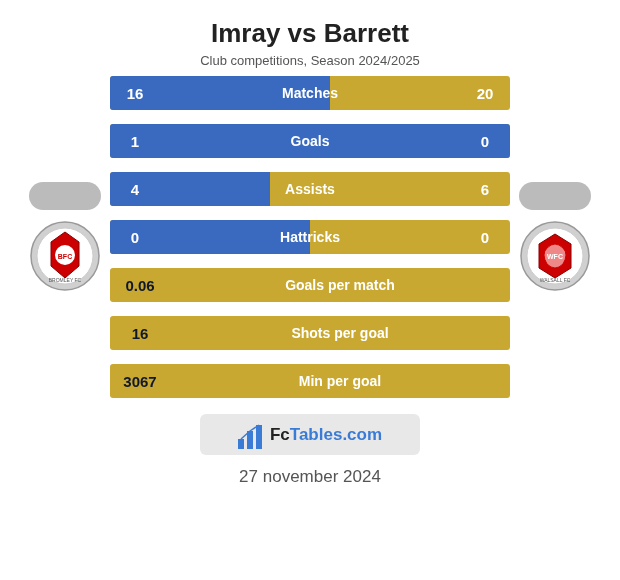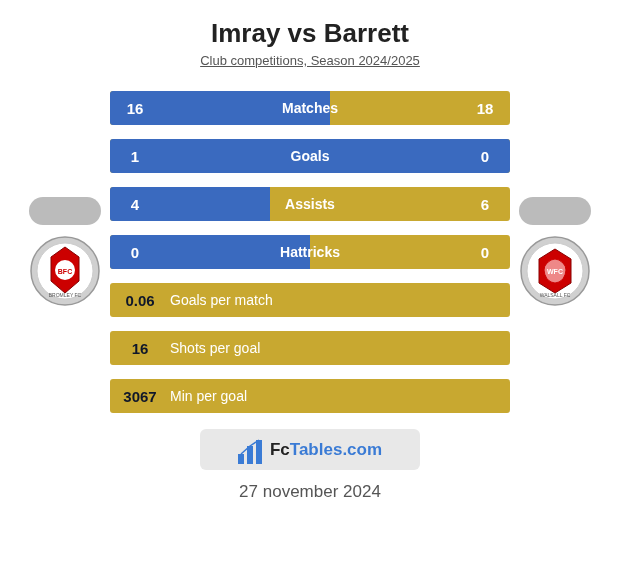--- a/index.html
+++ b/index.html
@@ -24,22 +24,21 @@
     .title {
       font-size: 26px;
       font-weight: bold;
       color: #222;
       margin-bottom: 4px;
     }
 
     .subtitle {
       font-size: 13px;
       color: #555;
-      margin-bottom: 23px;
-      text-decoration: underline;
+      margin-bottom: 8px;
     }
 
     .main-section {
       display: flex;
       flex-direction: row;
       align-items: center;
       width: 580px;
       gap: 0;
     }
 
@@ -163,21 +162,22 @@
       text-align: center;
       font-weight: bold;
       font-size: 15px;
       color: #0f172a;
       z-index: 2;
       flex-shrink: 0;
     }
 
     .stat-single-label {
       flex: 1;
-      font-weight: normal;
+      text-align: center;
+      font-weight: bold;
       font-size: 14px;
       color: #fff;
       z-index: 2;
     }
 
     
     .fctables-box {
       margin-top: 16px;
       background: #e8e8e8;
       border-radius: 6px;
@@ -237,21 +237,21 @@
         <text x="36" y="62" text-anchor="middle" font-size="5" fill="#555">BROMLEY FC</text>
       </svg>
     </div>
 
     <div class="stats-section">
 
       <div class="stat-row">
         <div class="stat-bar-left matches-bar"></div>
         <div class="stat-left-val">16</div>
         <div class="stat-label">Matches</div>
-        <div class="stat-right-val">18</div>
+        <div class="stat-right-val">20</div>
       </div>
 
       <div class="stat-row">
         <div class="stat-bar-left goals-bar"></div>
         <div class="stat-left-val">1</div>
         <div class="stat-label">Goals</div>
         <div class="stat-right-val">0</div>
       </div>
 
       <div class="stat-row">

